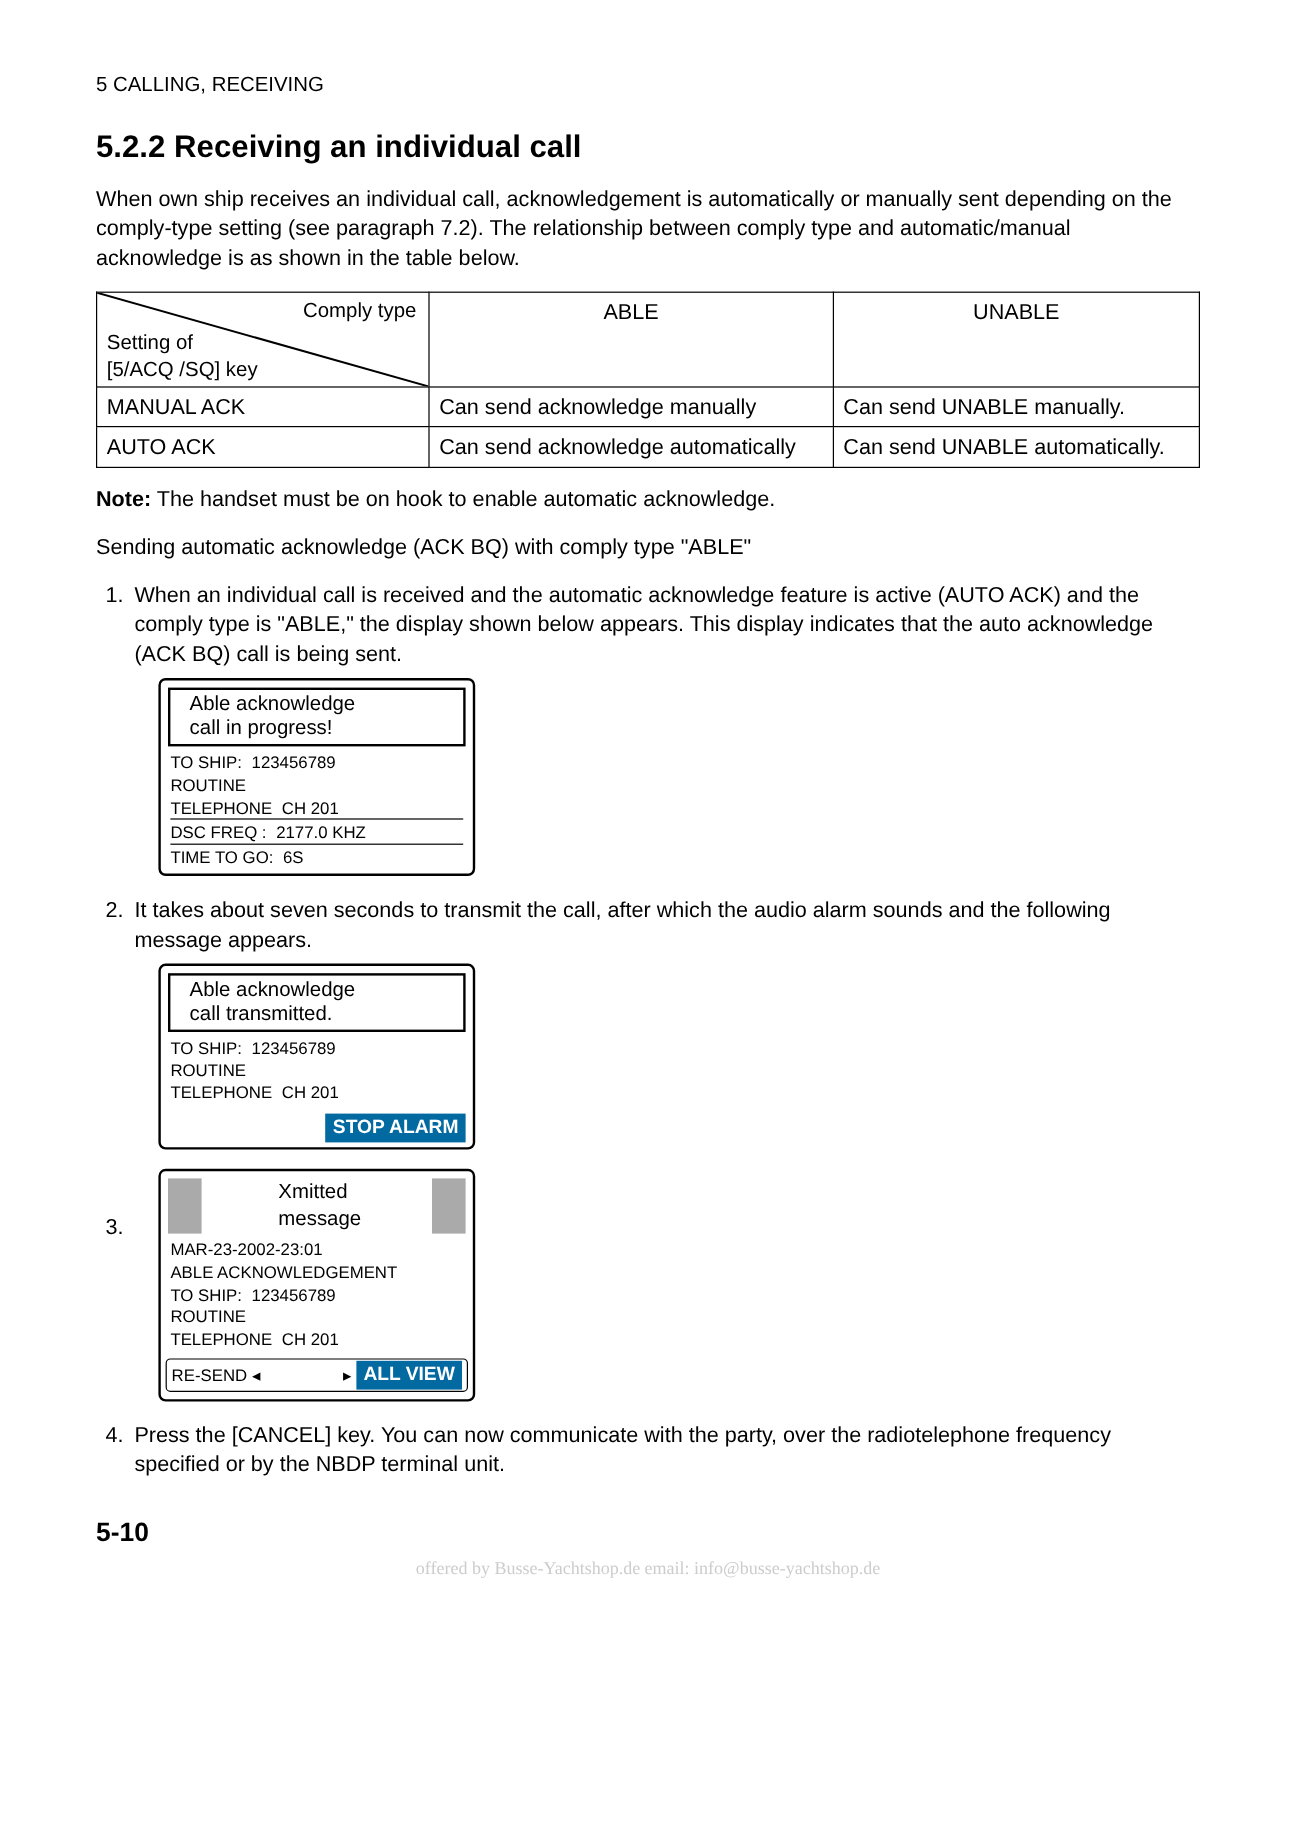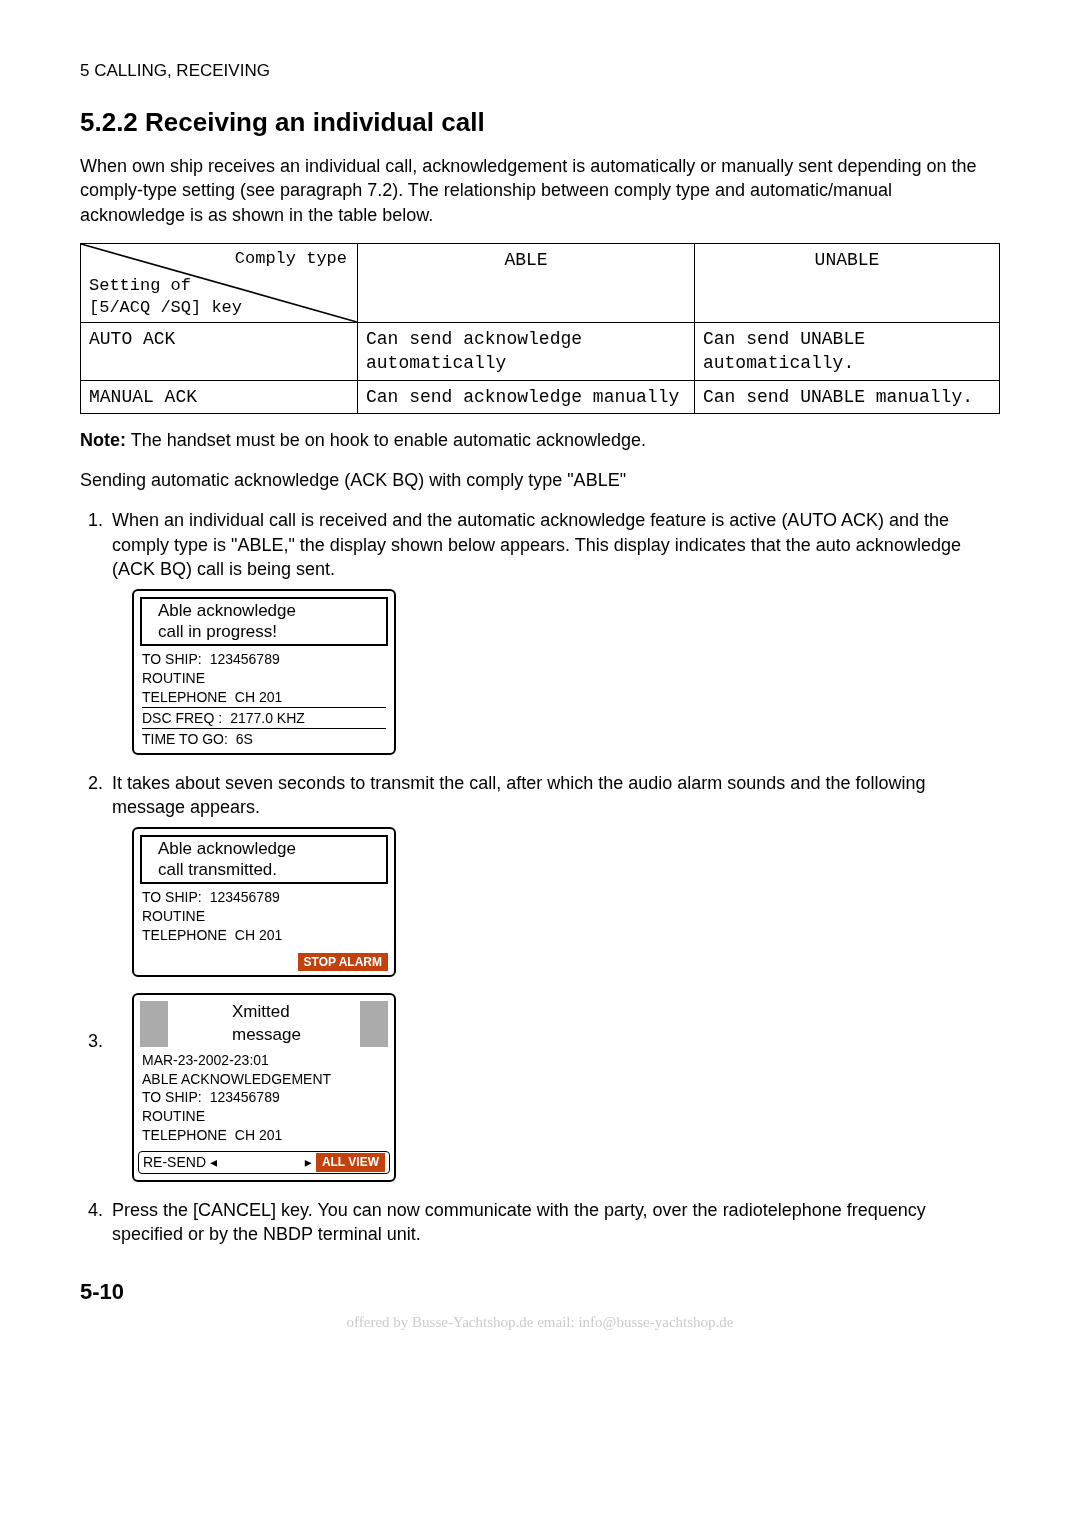--- a/index.html
+++ b/index.html
@@ -25,21 +25,20 @@
     border-collapse: collapse;
     width: 100%;
     margin-bottom: 14px;
   }
   table.main td, table.main th {
     border: 1px solid #000;
     padding: 4px 8px;
     vertical-align: top;
     font-weight: normal;
     text-align: left;
-    font-family: Liberation Mono, monospace;
   }
   table.main th.center { text-align: center; }
   .diag-cell {
     position: relative;
     width: 260px;
     height: 70px;
     padding: 0;
   }
   .diag-cell svg {
     position: absolute;
@@ -108,25 +107,25 @@
     border-bottom: 1px solid #000;
     margin-bottom: 1px;
   }
   .stop-alarm-row {
     display: flex;
     justify-content: flex-end;
     padding: 0 6px;
     margin-top: 8px;
   }
   .inv {
-    background: #c2410c;
+    background: #0369a1;
     color: #fff;
     font-weight: bold;
     padding: 1px 6px;
-    font-size: 12px;
+    font-size: 16px;
   }
   .lcd-footer {
     border: 1.5px solid #000;
     border-radius: 4px;
     display: flex;
     justify-content: space-between;
     align-items: center;
     margin: 6px 4px 2px 4px;
     padding: 1px 4px;
     font-size: 14px;
@@ -166,28 +165,28 @@
       <div class="diag-top">Comply type</div>
       <div class="diag-bot">
         <span style="white-space:pre-line;">Setting of
 [5/ACQ /SQ] key</span>
       </div>
     </td>
     <th class="center">ABLE</th>
     <th class="center">UNABLE</th>
   </tr>
   <tr>
+    <td>MANUAL ACK</td>
+    <td>Can send acknowledge manually</td>
+    <td>Can send UNABLE manually.</td>
+  </tr>
+  <tr>
     <td>AUTO ACK</td>
     <td>Can send acknowledge automatically</td>
     <td>Can send UNABLE automatically.</td>
-  </tr>
-  <tr>
-    <td>MANUAL ACK</td>
-    <td>Can send acknowledge manually</td>
-    <td>Can send UNABLE manually.</td>
   </tr>
 </tbody>
   </table>
 
 <p>
   <span class="bold">Note:</span><span> The handset must be on hook to enable automatic acknowledge.</span>
 </p>
 
 <p>Sending automatic acknowledge (ACK BQ) with comply type "ABLE"</p>
 

